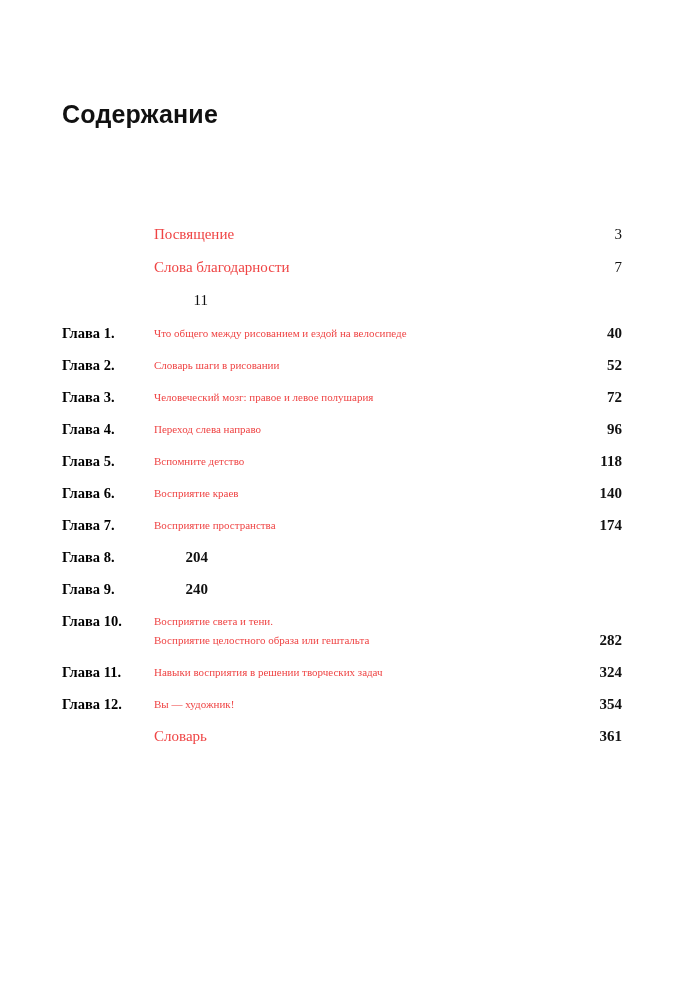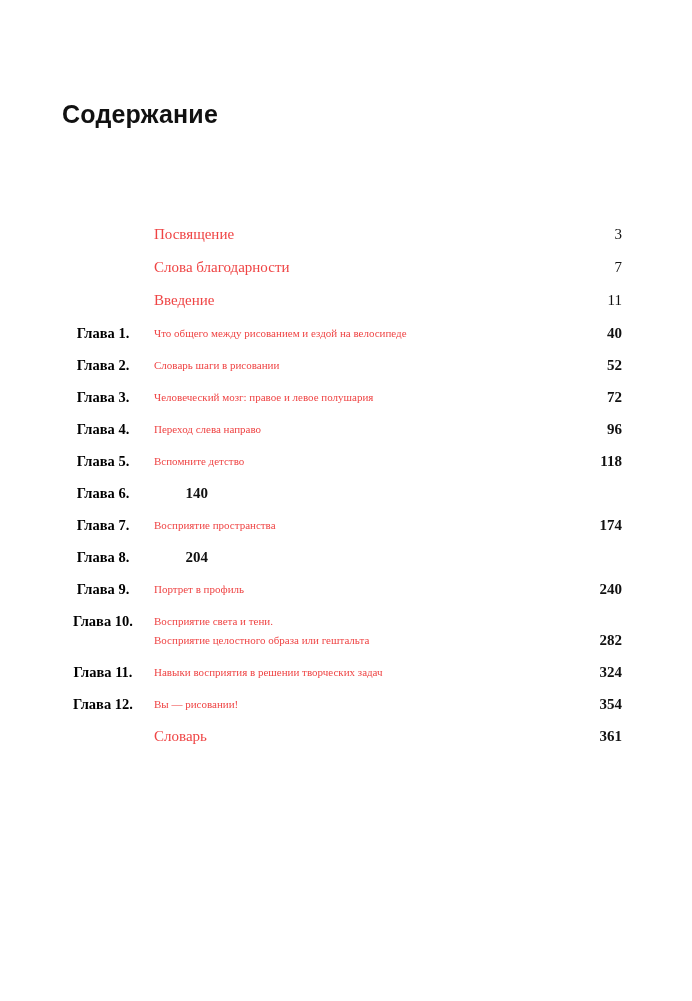--- a/index.html
+++ b/index.html
@@ -41,21 +41,21 @@
     align-items: flex-start;
     width: 100%;
     margin-bottom: 13px;
   }
   .toc-row.front-row {
     margin-bottom: 14px;
   }
   .col-chapter {
     width: 90px;
     flex: 0 0 90px;
-    text-align: center;
+    text-align: left;
     padding-right: 8px;
     box-sizing: border-box;
     font-family: "Liberation Serif", serif;
     font-weight: bold;
     font-size: 14.5px;
     color: #000000;
     line-height: 19px;
     white-space: nowrap;
   }
   .col-title {
@@ -108,21 +108,20 @@
       <div class="col-title">Посвящение</div>
       <div class="col-page">3</div>
     </div>
     <div class="toc-row front-row">
       <div class="col-chapter"></div>
       <div class="col-title">Слова благодарности</div>
       <div class="col-page">7</div>
     </div>
     <div class="toc-row front-row">
       <div class="col-chapter"></div>
-      <div class="col-title">Введение</div>
       <div class="col-page">11</div>
     </div>
 
     <div class="toc-row chapter-row">
       <div class="col-chapter">Глава 1.</div>
       <div class="col-title">Что общего между рисованием и ездой на велосипеде</div>
       <div class="col-page">40</div>
     </div>
     <div class="toc-row chapter-row">
       <div class="col-chapter">Глава 2.</div>
@@ -139,54 +138,54 @@
       <div class="col-title">Переход слева направо</div>
       <div class="col-page">96</div>
     </div>
     <div class="toc-row chapter-row">
       <div class="col-chapter">Глава 5.</div>
       <div class="col-title">Вспомните детство</div>
       <div class="col-page">118</div>
     </div>
     <div class="toc-row chapter-row">
       <div class="col-chapter">Глава 6.</div>
+      <div class="col-title">Восприятие краев</div>
       <div class="col-page">140</div>
     </div>
     <div class="toc-row chapter-row">
       <div class="col-chapter">Глава 7.</div>
       <div class="col-title">Восприятие пространства</div>
       <div class="col-page">174</div>
     </div>
     <div class="toc-row chapter-row">
       <div class="col-chapter">Глава 8.</div>
       <div class="col-page">204</div>
     </div>
     <div class="toc-row chapter-row">
       <div class="col-chapter">Глава 9.</div>
-      <div class="col-title">Портрет в профиль</div>
       <div class="col-page">240</div>
     </div>
 
     <div class="toc-row chapter-row two-line">
       <div class="col-chapter">Глава 10.</div>
       <div class="col-title">
         <span class="line1">Восприятие света и тени.</span>
         <span class="line2">Восприятие целостного образа или гештальта</span>
       </div>
       <div class="col-page">282</div>
     </div>
 
     <div class="toc-row chapter-row">
       <div class="col-chapter">Глава 11.</div>
       <div class="col-title">Навыки восприятия в решении творческих задач</div>
       <div class="col-page">324</div>
     </div>
     <div class="toc-row chapter-row">
       <div class="col-chapter">Глава 12.</div>
-      <div class="col-title">Вы — рисовании!</div>
+      <div class="col-title">Вы — художник!</div>
       <div class="col-page">354</div>
     </div>
 
     <div class="toc-row glossary-row">
       <div class="col-chapter"></div>
       <div class="col-title">Словарь</div>
       <div class="col-page">361</div>
     </div>
 
   </div>

